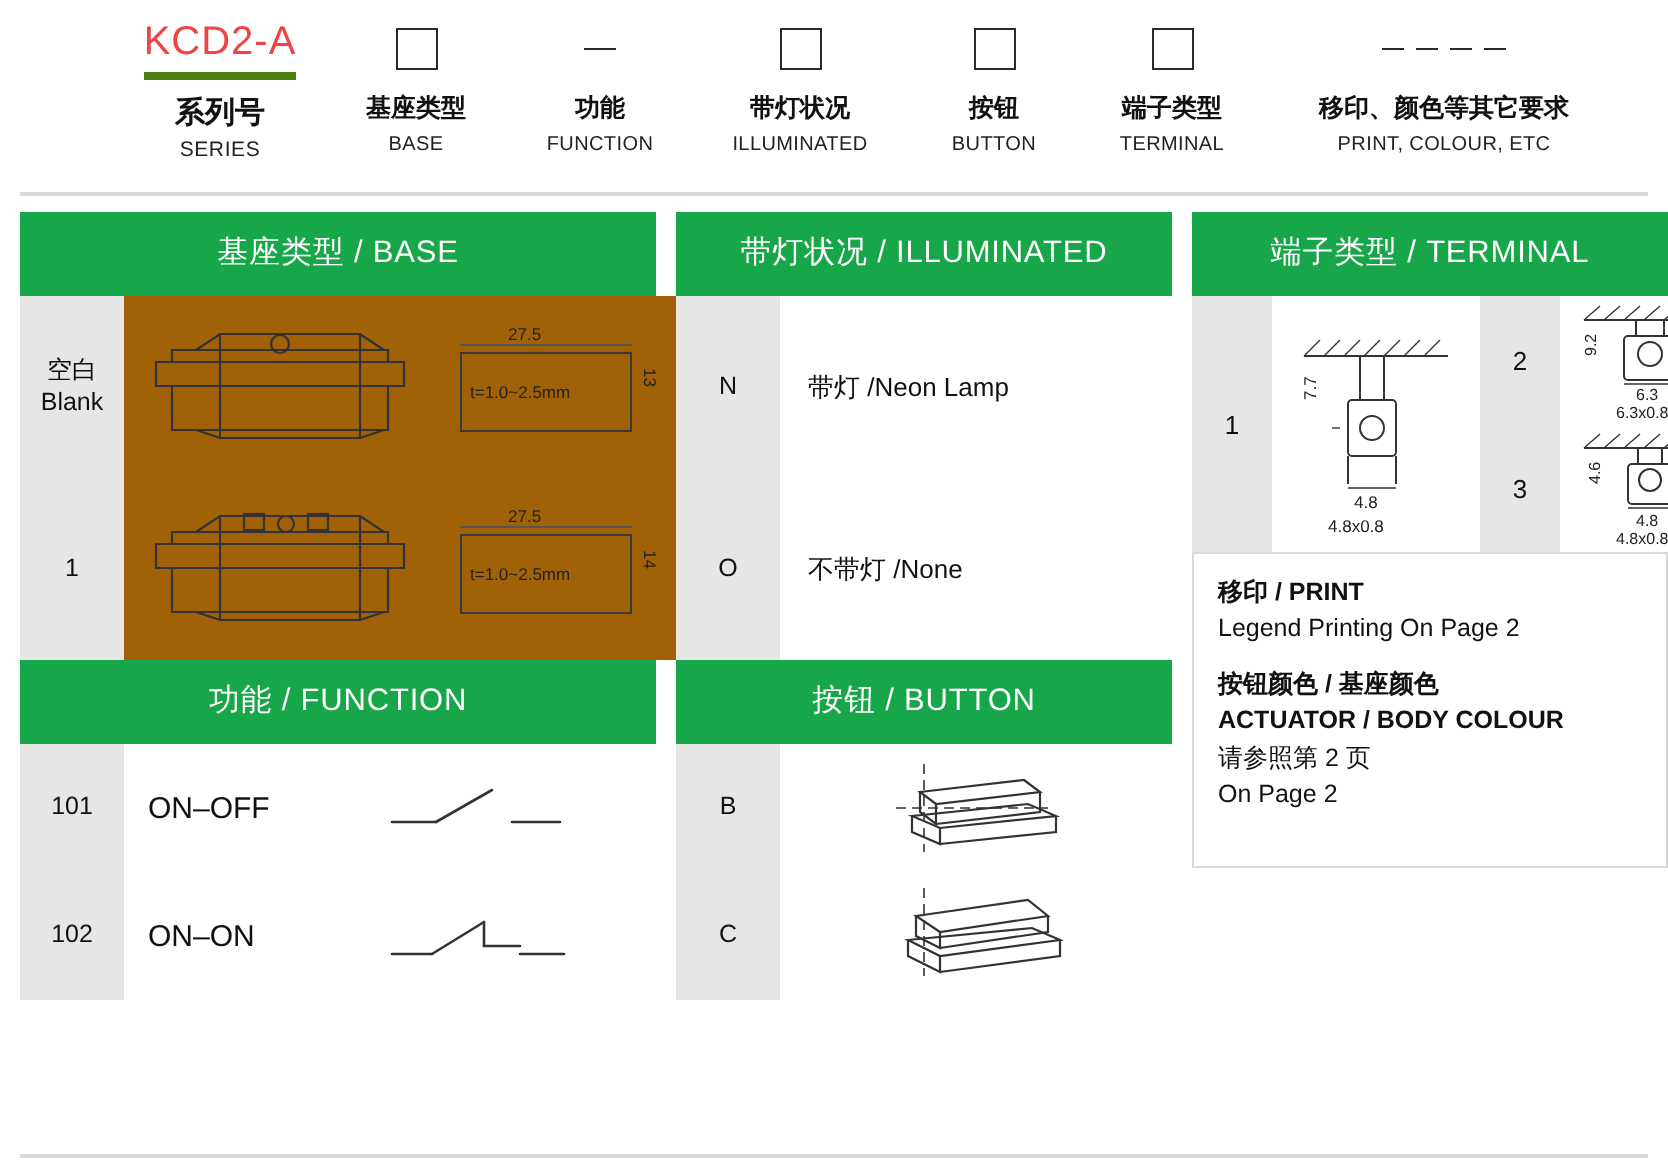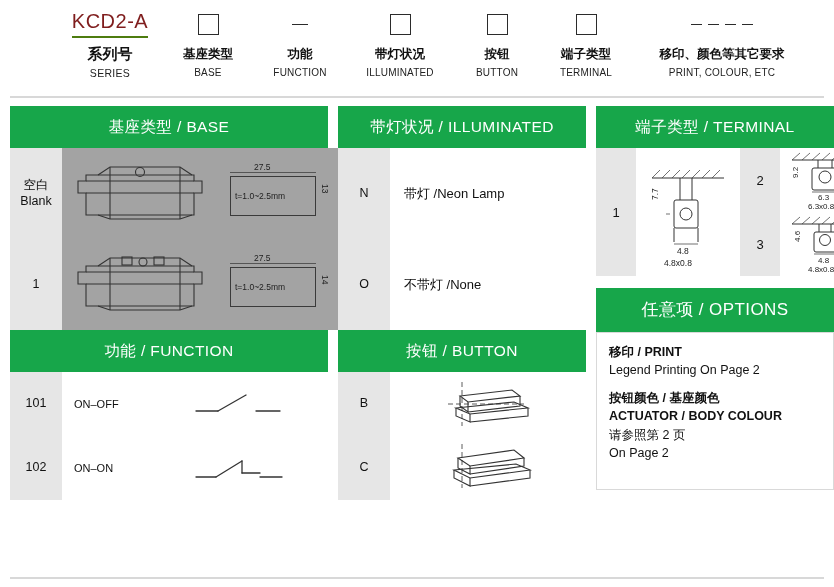--- a/index.html
+++ b/index.html
@@ -33,23 +33,23 @@
   .code-block {
     width: 152px;
     padding-left: 48px;
     box-sizing: border-box;
     text-align: center;
   }
   .code-title {
     font-size: 20px;
     letter-spacing: 0.5px;
     padding-bottom: 3px;
-    border-bottom: 2px solid #4d7c0f;
+    border-bottom: 4px solid #4d7c0f;
     display: inline-block;
-    color: #7f1d1d;
+    color: #ef4444;
   }
   .code-cn {
     font-size: 15px;
     margin-top: 7px;
     color: #111;
     font-weight: bold;
   }
   .code-en {
     font-size: 10.5px;
     margin-top: 3px;
@@ -168,21 +168,21 @@
     align-items: center;
     justify-content: center;
     font-size: 12.5px;
     color: #111;
     line-height: 1.25;
   }
 
   
   .base-panel { height: 182px; }
   .base-white {
-    background: #a3a3a3;
+    background: #a16207;
     height: 100%;
     display: flex;
     flex-direction: column;
   }
   .base-row {
     flex: 1 1 0;
     display: flex;
     align-items: center;
     padding: 4px 6px;
     box-sizing: border-box;
@@ -314,21 +314,21 @@
   .func-white {
     background: #fff;
     height: 100%;
     display: flex;
     flex-direction: column;
   }
   .func-row {
     flex: 1 1 0;
     display: flex;
     align-items: center;
-    font-size: 11px;
+    font-size: 15px;
     color: #111;
     gap: 12px;
   }
   .func-label {
     width: 110px;
     padding-left: 12px;
     box-sizing: border-box;
   }
   .func-sym { flex: 1 1 auto; display: flex; align-items: center; padding-left: 6px; }
 
@@ -666,21 +666,20 @@
                   <text x="36" y="49" font-size="8" fill="#222" font-family="Liberation Sans, sans-serif">4.8</text>
                   <text x="26" y="58" font-size="8" fill="#222" font-family="Liberation Sans, sans-serif">4.8x0.8</text>
                 </svg>
               </div>
             </div>
           </div>
 
         </div>
       </div>
 
-      <div class="green-head big opt-head">任意项 / OPTIONS</div>
       <div class="options-body">
         <div class="opt-b">移印 / PRINT</div>
         <div>Legend Printing On Page 2</div>
         <div class="opt-gap"></div>
         <div class="opt-b">按钮颜色 / 基座颜色</div>
         <div class="opt-b">ACTUATOR / BODY COLOUR</div>
         <div>请参照第 2 页</div>
         <div>On Page 2</div>
       </div>
 

